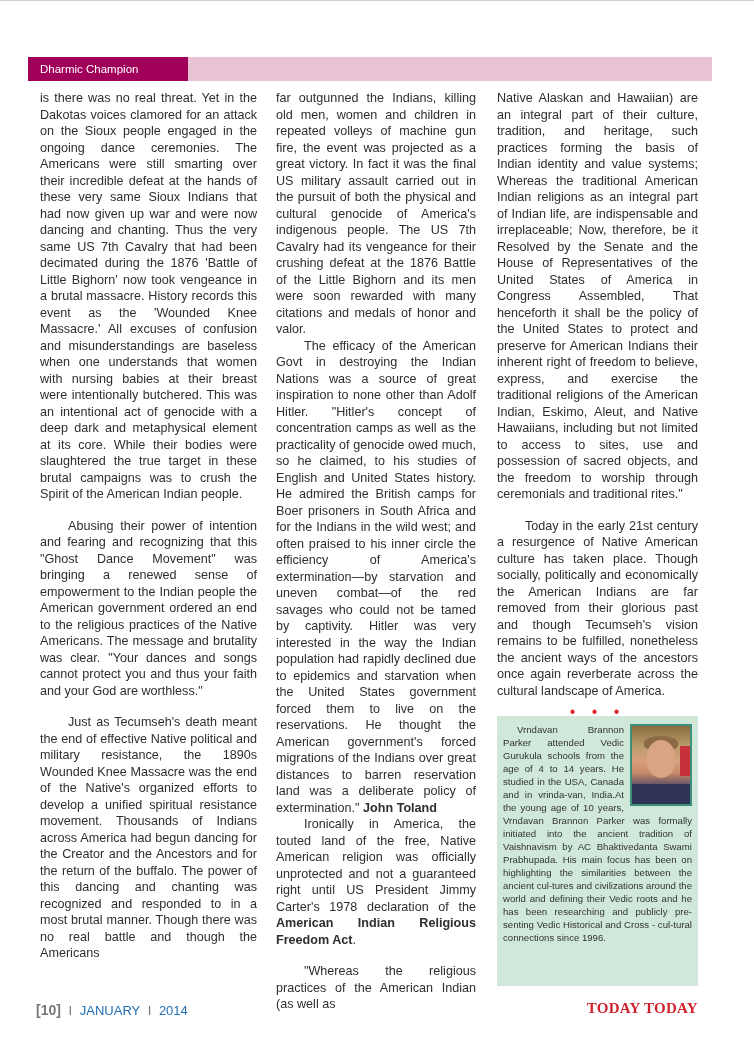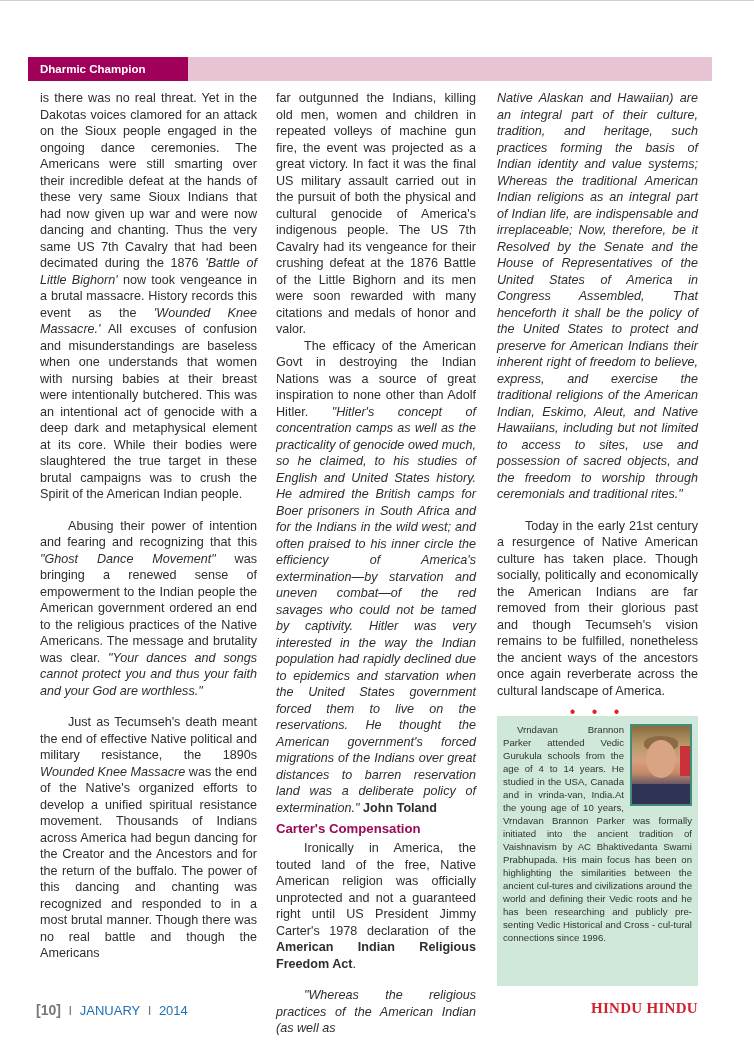--- a/index.html
+++ b/index.html
@@ -4,31 +4,31 @@
 <style>
   html, body { margin:0; padding:0; }
   body {
     width:754px; height:1060px; background:#ffffff; position:relative; overflow:hidden;
     font-family:"Liberation Sans", sans-serif; color:#2b2b2b;
   }
   .topline { position:absolute; left:0; top:0; width:754px; height:1px; background:#cfcfcf; }
   .section-bar { position:absolute; left:28px; top:57px; width:684px; height:24px; background:#e8c3d4; }
   .section-bar .tag {
     position:absolute; left:0; top:0; width:160px; height:24px; background:#a0005a;
-    color:#fff; font-weight:bold; font-size:11.5px; line-height:24px; padding-left:12px; box-sizing:border-box; width:160px;
+    color:#fff; font-weight:normal; font-size:11.5px; line-height:24px; padding-left:12px; box-sizing:border-box; width:160px;
   }
   .col { position:absolute; top:90px; font-size:12.6px; line-height:16.5px; text-align:justify; color:#2e2e2e; }
   .col p { margin:0; }
   .col p.indent { text-indent:28px; }
   .col p.gap { margin-top:15px; }
   .col1 { left:40px; width:217px; }
   .col2 { left:276px; width:200px; }
   .col3 { left:497px; width:201px; }
   .col h3 { margin:4px 0 2px 0; font-size:13.2px; color:#9a0a5a; font-weight:bold; line-height:18px; }
-  .col .em { font-style:italic; }
+  .col .em { }
   .col .b { font-weight:bold; }
   .dots { text-align:center; color:#e0202a; font-size:16px; letter-spacing:6px; margin-top:6px; line-height:14px; }
   .bio {
     position:absolute; left:497px; top:716px; width:201px; height:266px; background:#cfe8d9; border-top:4px solid #cfe8d9;
   }
   .bio .bio-head {
     background:#4fa38e; color:#fff; font-weight:bold; font-size:11px; line-height:16px; padding-left:6px; margin-top:4px;
   }
   .bio .bio-body { position:relative; padding:3px 6px 0 6px; font-size:9.6px; line-height:13px; text-align:justify; color:#333; }
   .bio .photo {
@@ -58,21 +58,20 @@
 
 <div class="col col1">
   <p><span>is there was no real threat. Yet in the Dakotas voices clamored for an attack on the Sioux people engaged in the ongoing dance ceremonies. The Americans were still smarting over their incredible defeat at the hands of these very same Sioux Indians that had now given up war and were now dancing and chanting. Thus the very same US 7th Cavalry that had been decimated during the 1876 </span><span class="em">'Battle of Little Bighorn'</span><span> now took vengeance in a brutal massacre. History records this event as the </span><span class="em">'Wounded Knee Massacre.'</span><span> All excuses of confusion and misunderstandings are baseless when one understands that women with nursing babies at their breast were intentionally butchered. This was an intentional act of genocide with a deep dark and metaphysical element at its core. While their bodies were slaughtered the true target in these brutal campaigns was to crush the Spirit of the American Indian people.</span></p>
   <p class="indent gap"><span>Abusing their power of intention and fearing and recognizing that this </span><span class="em">"Ghost Dance Movement"</span><span> was bringing a renewed sense of empowerment to the Indian people the American government ordered an end to the religious practices of the Native Americans. The message and brutality was clear. </span><span class="em">"Your dances and songs cannot protect you and thus your faith and your God are worthless."</span></p>
   <p class="indent gap"><span>Just as Tecumseh's death meant the end of effective Native political and military resistance, the 1890s </span><span class="em">Wounded Knee Massacre</span><span> was the end of the Native's organized efforts to develop a unified spiritual resistance movement. Thousands of Indians across America had begun dancing for the Creator and the Ancestors and for the return of the buffalo. The power of this dancing and chanting was recognized and responded to in a most brutal manner. Though there was no real battle and though the Americans</span></p>
 </div>
 
 <div class="col col2">
   <p>far outgunned the Indians, killing old men, women and children in repeated volleys of machine gun fire, the event was projected as a great victory. In fact it was the final US military assault carried out in the pursuit of both the physical and cultural genocide of America's indigenous people. The US 7th Cavalry had its vengeance for their crushing defeat at the 1876 Battle of the Little Bighorn and its men were soon rewarded with many citations and medals of honor and valor.</p>
   <p class="indent"><span>The efficacy of the American Govt in destroying the Indian Nations was a source of great inspiration to none other than Adolf Hitler. </span><span class="em">"Hitler's concept of concentration camps as well as the practicality of genocide owed much, so he claimed, to his studies of English and United States history. He admired the British camps for Boer prisoners in South Africa and for the Indians in the wild west; and often praised to his inner circle the efficiency of America's extermination—by starvation and uneven combat—of the red savages who could not be tamed by captivity. Hitler was very interested in the way the Indian population had rapidly declined due to epidemics and starvation when the United States government forced them to live on the reservations. He thought the American government's forced migrations of the Indians over great distances to barren reservation land was a deliberate policy of extermination."</span><span class="b"> John Toland</span></p>
-  <h3>Carter's Compensation</h3>
   <p class="indent"><span>Ironically in America, the touted land of the free, Native American religion was officially unprotected and not a guaranteed right until US President Jimmy Carter's 1978 declaration of the </span><span class="b">American Indian Religious Freedom Act</span><span>.</span></p>
   <p class="indent gap em">"Whereas the religious practices of the American Indian (as well as</p>
 </div>
 
 <div class="col col3">
   <p class="em">Native Alaskan and Hawaiian) are an integral part of their culture, tradition, and heritage, such practices forming the basis of Indian identity and value systems; Whereas the traditional American Indian religions as an integral part of Indian life, are indispensable and irreplaceable; Now, therefore, be it Resolved by the Senate and the House of Representatives of the United States of America in Congress Assembled, That henceforth it shall be the policy of the United States to protect and preserve for American Indians their inherent right of freedom to believe, express, and exercise the traditional religions of the American Indian, Eskimo, Aleut, and Native Hawaiians, including but not limited to access to sites, use and possession of sacred objects, and the freedom to worship through ceremonials and traditional rites."</p>
   <p class="indent gap">Today in the early 21st century a resurgence of Native American culture has taken place. Though socially, politically and economically the American Indians are far removed from their glorious past and though Tecumseh's vision remains to be fulfilled, nonetheless the ancient ways of the ancestors once again reverberate across the cultural landscape of America.</p>
   <div class="dots">• • •</div>
 </div>
 
@@ -88,13 +87,13 @@
   </div>
 </div>
 
 <div class="footer-left">
   <span class="pg">[10]</span>
   <span class="sep">I</span>
   <span>JANUARY</span>
   <span class="sep">I</span>
   <span>2014</span>
 </div>
-<div class="footer-right">HINDU HINDU</div>
+<div class="footer-right">TODAY TODAY</div>
 
 </body></html>

